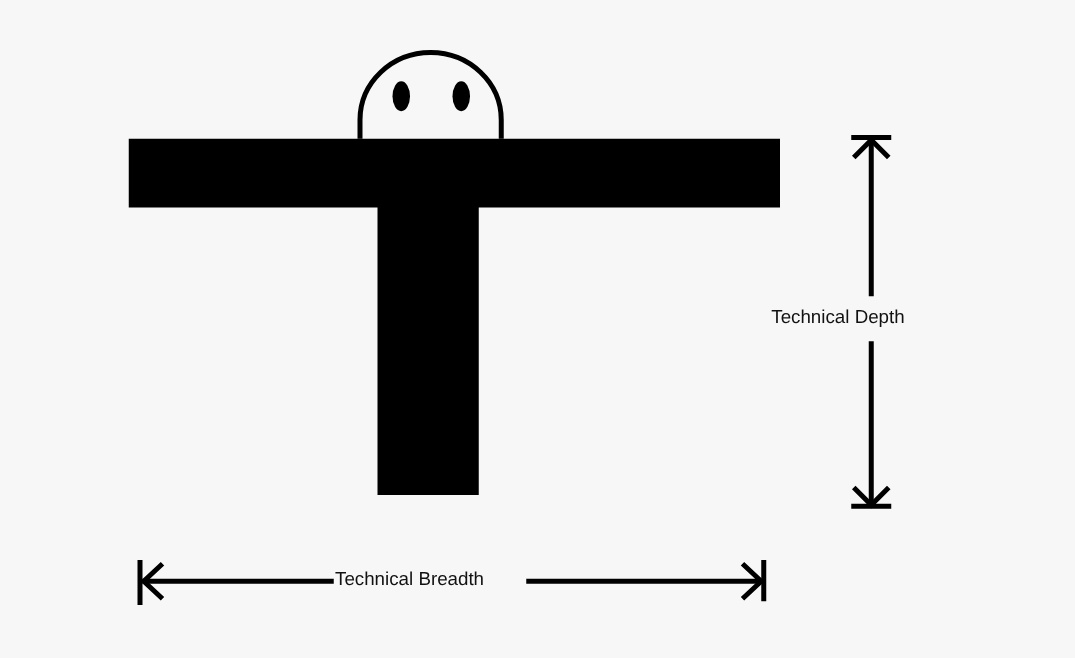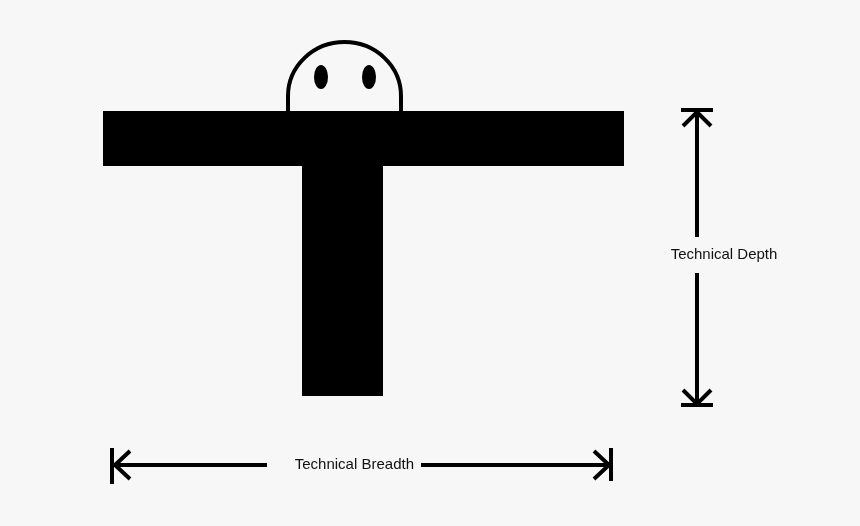--- a/index.html
+++ b/index.html
@@ -24,30 +24,29 @@
     .label {
       position: absolute;
       font-family: "Liberation Sans", sans-serif;
       font-size: 15px;
       color: #111111;
       white-space: nowrap;
       background: #f7f7f7;
       line-height: 18px;
     }
     .label-depth {
-      left: 660px;
+      left: 617px;
       top: 245px;
       width: 128px;
-      text-align: center;
     }
     .label-breadth {
       left: 268px;
       top: 455px;
       width: 146px;
-      text-align: right;
+      text-align: left;
     }
   </style>
 </head>
 <body>
 
 <div class="canvas">
   <svg class="diagram" viewBox="0 0 860 526" xmlns="http://www.w3.org/2000/svg">
 
     <g>
       <path d="M 288 111 L 288 96 A 56.5 54 0 0 1 401 96 L 401 111" fill="none" stroke="#000" stroke-width="4"></path>

